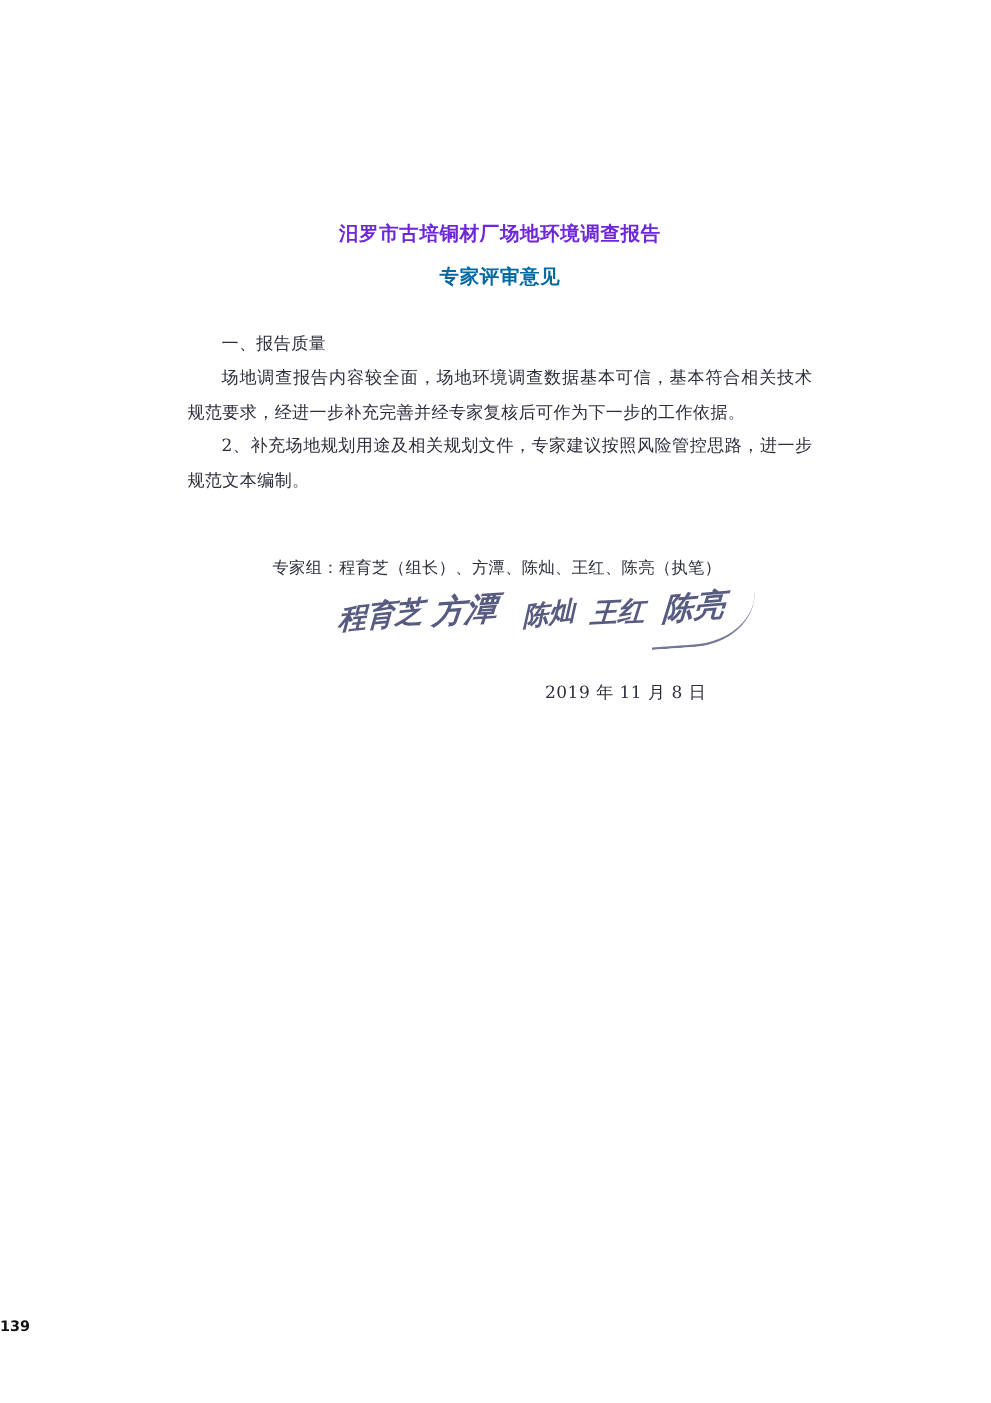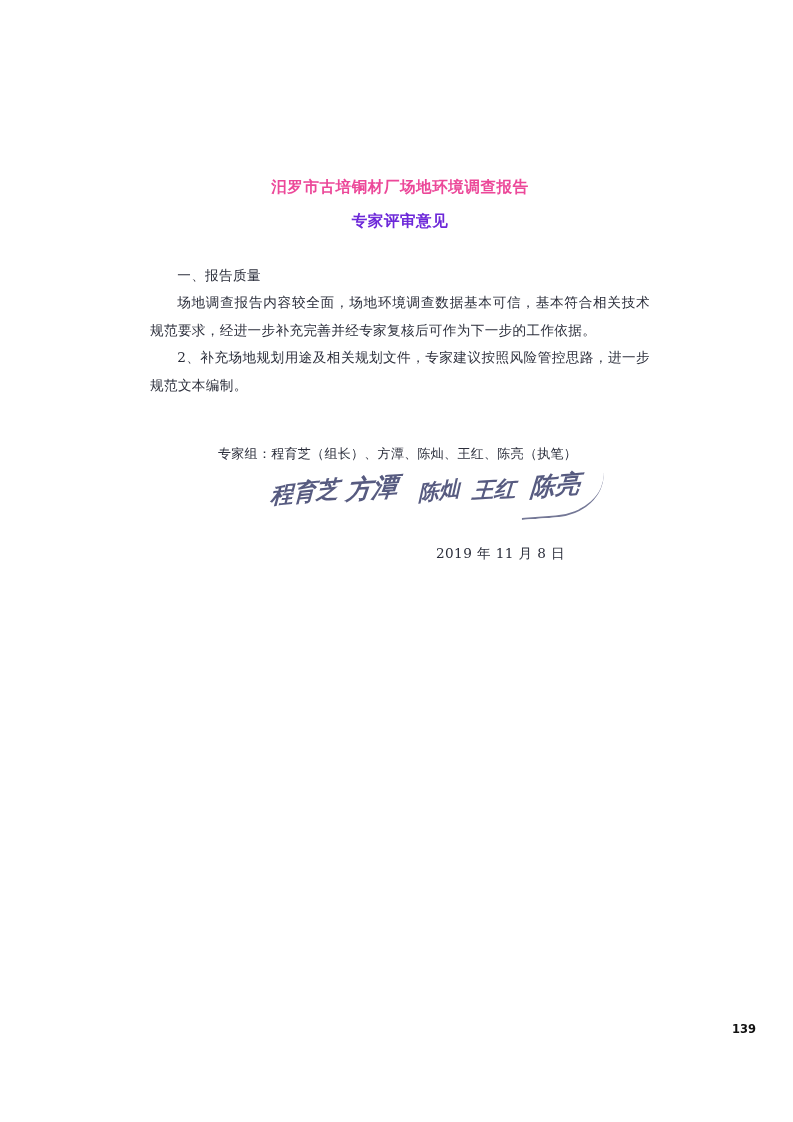--- a/index.html
+++ b/index.html
@@ -44,29 +44,29 @@
     width: 500px;
     color: #2a2d3a;
     font-family: "DejaVu Serif", "Liberation Serif", serif;
   }
   .doc-title {
     text-align: center;
     font-size: 15.5px;
     font-weight: 600;
     letter-spacing: 0.6px;
     line-height: 1.55;
-    color: #ec4899;
+    color: #6d28d9;
   }
   .doc-subtitle {
     text-align: center;
     font-size: 15.5px;
     font-weight: 600;
     letter-spacing: 0.6px;
     margin-top: 12px;
-    color: #6d28d9;
+    color: #0369a1;
   }
   .body-block {
     margin-top: 30px;
     font-size: 13.6px;
     line-height: 2.02;
     text-align: justify;
     text-justify: inter-ideograph;
     letter-spacing: 0.35px;
     color: #2b2e3b;
   }
@@ -125,23 +125,23 @@
     font-size: 13.6px;
     letter-spacing: 0.4px;
     padding-left: 286px;
     color: #2b2e3b;
     white-space: nowrap;
   }
   
   .page-number {
     position: absolute;
     left: 0;
-    top: 1022px;
+    top: 1054px;
     width: 756px;
-    text-align: right;
+    text-align: left;
     font-size: 11.5px;
     font-weight: bold;
     color: #111;
     font-family: "DejaVu Sans", "Liberation Sans", sans-serif;
   }
 </style>
 </head>
 <body>
 
 <div class="page">

